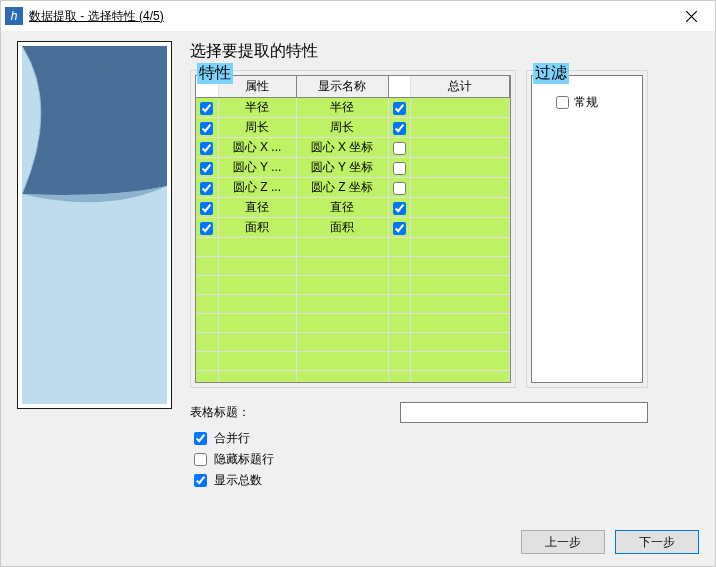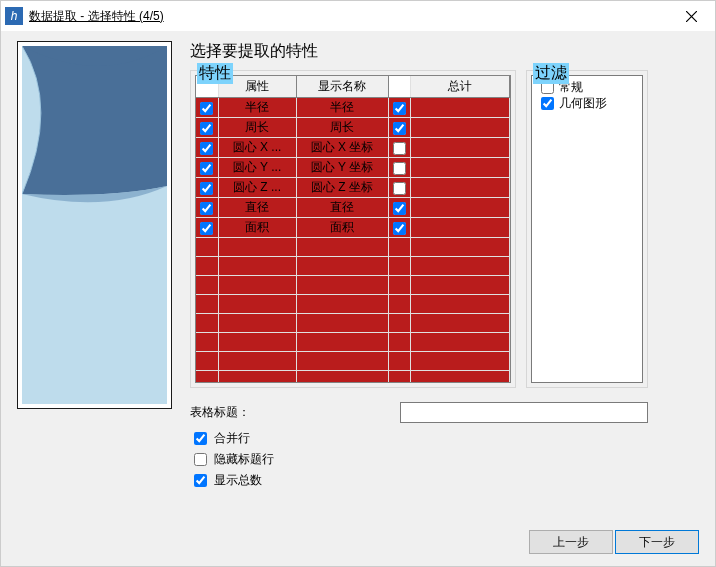--- a/index.html
+++ b/index.html
@@ -14,41 +14,41 @@
   .preview-pane { width: 155px; }
   .preview-frame { width: 155px; height: 368px; border: 1px solid #1a1a1a; background: #fff; padding: 4px; }
   .preview { width: 100%; height: 100%; position: relative; overflow: hidden; }
   .main { flex: 1; }
   .heading { margin: 0 0 8px 0; font-size: 16px; color: #000; }
   .row1 { display: flex; gap: 10px; }
   .fieldset { border: 1px solid #d6d6d6; padding: 4px; position: relative; }
   .fieldset-title { position: absolute; top: -8px; left: 6px; background: #7dd3fc; padding: 0 2px; font-size: 16px; }
   .props-fs { width: 326px; height: 318px; }
   .filter-fs { width: 122px; height: 318px; }
-  .grid-wrap { border: 1px solid #828282; background: #b91c1c; height: 100%; overflow: hidden; }
+  .grid-wrap { border: 1px solid #828282; background: #bef264; height: 100%; overflow: hidden; }
   .grid { width: 100%; border-collapse: collapse; table-layout: fixed; }
   .grid col.chk { width: 22px; }
   .grid col.c-attr { width: 78px; }
   .grid col.c-disp { width: 92px; }
   .grid col.c-totchk { width: 22px; }
   .grid col.c-tot { width: auto; }
   .grid th { border-right: 1px solid #828282; border-bottom: 1px solid #828282; background: #f0f0f0; font-weight: 400; padding: 2px 4px; text-align: center; height: 20px; }
   .grid td { border-right: 1px solid #e0e0e0; border-bottom: 1px solid #e0e0e0; padding: 1px 4px; height: 19px; text-align: center; white-space: nowrap; overflow: hidden; text-overflow: ellipsis; }
   .grid th.nohdr { background: #fff; border-right: 1px solid #e0e0e0; border-bottom: 1px solid #828282; }
   .grid td.chk, .grid th.chk { text-align: center; }
   .grid input[type=checkbox] { margin: 0; width: 13px; height: 13px; vertical-align: middle; }
-  .filter-list { background: #fff; border: 1px solid #7a7a7a; height: 100%; padding: 3px; }
+  .filter-list { background: #fff; border: 1px solid #7a7a7a; height: 100%; padding: 18px; }
   .filter-item { display: flex; align-items: center; gap: 2px; padding: 0 2px; height: 16px;}
   .lower { margin-top: 14px; }
   .form-row { display: flex; align-items: center; margin-bottom: 6px; }
   .form-label { width: 210px; }
   .form-input { width: 248px; height: 21px; border: 1px solid #7a7a7a; background: #fff; padding: 0 4px; }
   .opts { margin-top: 6px; }
   .opt { display: flex; align-items: center; gap: 4px; margin-bottom: 2px; }
-  .footer { position: absolute; right: 16px; bottom: 12px; display: flex; gap: 2px; }
+  .footer { position: absolute; right: 16px; bottom: 12px; display: flex; gap: 10px; }
   .btn { width: 84px; height: 24px; background: #e1e1e1; border: 1px solid #adadad; cursor: pointer; display: flex; align-items: center; justify-content: center; }
   .btn.default { border: 1.5px solid #0078d7; }
 </style>
 </head>
 <body>
 
 <div class="window">
 
   <div class="titlebar">
     <div class="title-icon">h</div>
@@ -211,24 +211,20 @@
           </div>
         </div>
 
         <div class="fieldset filter-fs">
           <span class="fieldset-title">过滤</span>
           <div class="filter-list" id="filter-list">
               <div class="filter-item">
                 <input type="checkbox" style="">
                 <span>常规</span>
               </div>
-              <div class="filter-item">
-                <input type="checkbox" checked="" style="">
-                <span>几何图形</span>
-              </div>
             </div>
         </div>
       </div>
 
       <div class="lower">
         <div class="form-row">
           <span class="form-label">表格标题：</span>
           <input class="form-input" value="" style="">
         </div>
         <div class="opts" id="opts-block">

